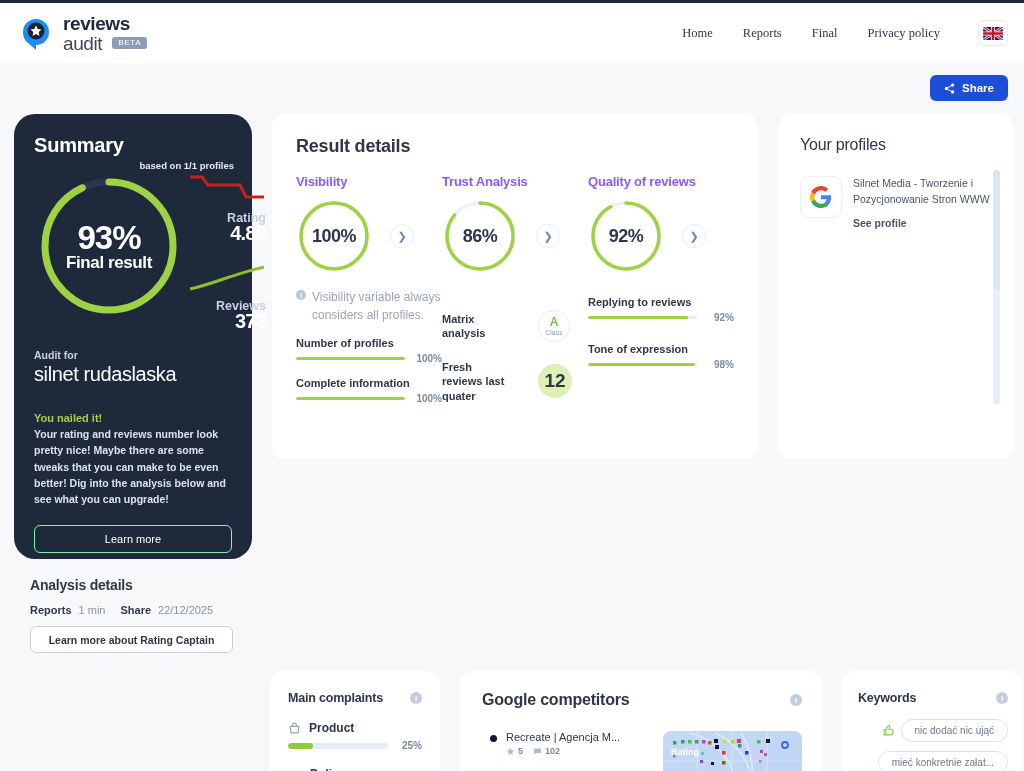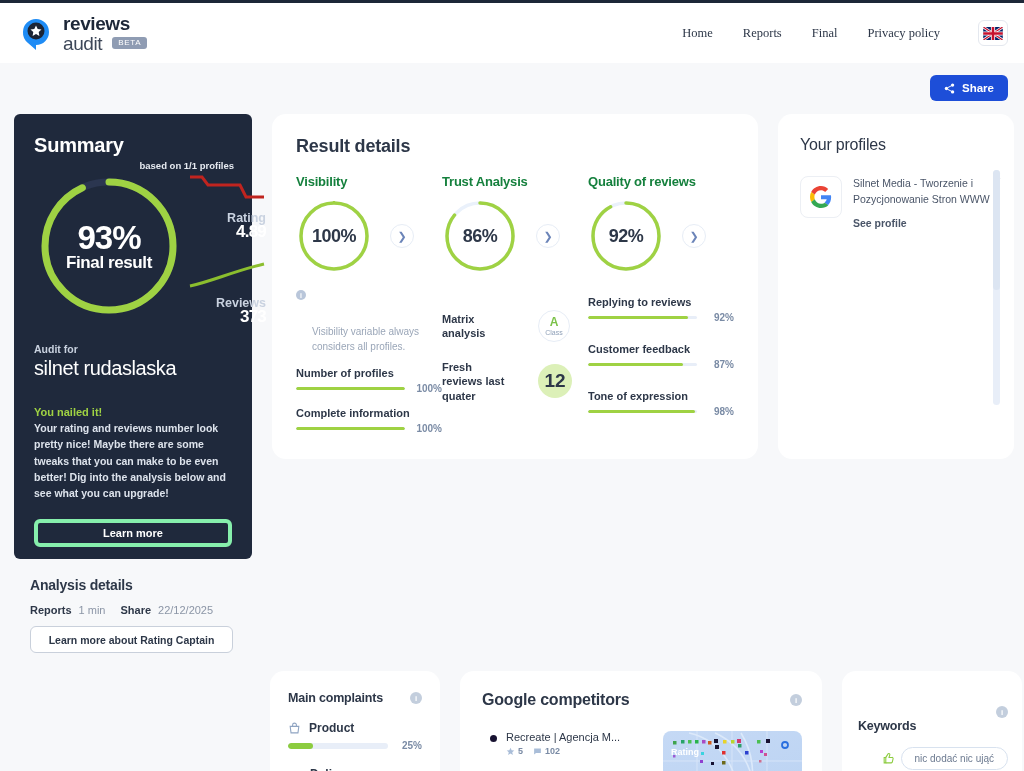--- a/index.html
+++ b/index.html
@@ -49,83 +49,83 @@
 
   
   .grid {
     display: grid; grid-template-columns: 238px 486px 236px;
     gap: 20px; padding: 13px 16px 0 14px;
   }
   .card { background: #fff; border-radius: 14px; }
 
   
   .summary {
-    background: #1f293c; border-radius: 6px; color: #fff;
+    background: #1f293c; border-radius: 21px; color: #fff;
     padding: 20px 20px 18px 20px; position: relative; height: 445px;
   }
   .summary h2 { font-size: 20px; font-weight: bold; letter-spacing: -0.2px; }
   .based-on { position: absolute; right: 18px; top: 46px; font-size: 9.5px; font-weight: bold; color: #e6eaf1; }
   .summary-mid { display: flex; margin-top: 14px; }
   .donut-big { position: relative; width: 150px; height: 150px; }
   .donut-big .label {
     position: absolute; inset: 0; display: flex; flex-direction: column;
     align-items: center; justify-content: center; line-height: 1.02;
   }
   .donut-big .pct { font-size: 33px; font-weight: bold; letter-spacing: -1px; }
   .donut-big .cap { font-size: 17px; font-weight: bold; letter-spacing: -0.4px; }
   .metrics { flex: 1; padding-left: 4px; text-align: right; }
   .metric-name { font-size: 12.5px; font-weight: bold; color: #c9d2e0; }
-  .metric-value { font-size: 17px; font-weight: bold; letter-spacing: -0.8px; margin-top: -3px; }
+  .metric-value { font-size: 20px; font-weight: bold; letter-spacing: -0.8px; margin-top: -3px; }
   .audit-for { font-size: 10.5px; color: #c9d2e0; font-weight: bold; margin-top: 16px; }
   .audit-name { font-size: 20px; margin-top: 2px; letter-spacing: -0.4px; }
   .nailed { color: #9fd243; font-size: 11px; font-weight: bold; margin-top: 26px; }
   .summary-desc { font-size: 10.5px; line-height: 1.55; color: #dde3ec; margin-top: 2px; font-weight: bold; }
   .learn-more-btn {
-    margin-top: 18px; width: 100%; height: 28px; border: 4px solid #86efac;
+    margin-top: 18px; width: 100%; height: 28px; border: 1px solid #86efac;
     border-radius: 6px; background: transparent; color: #fff;
-    font-size: 11px; font-weight: bold; cursor: pointer;
+    font-size: 11px; font-weight: normal; cursor: pointer;
     font-family: "Liberation Sans", sans-serif;
   }
 
   
   .analysis { padding: 18px 4px 0 16px; }
   .analysis h3 { font-size: 14px; font-weight: bold; color: #2d3748; letter-spacing: -0.2px; }
   .analysis-row { margin-top: 11px; font-size: 11px; display: flex; gap: 7px; align-items: center; }
   .an-k { font-weight: bold; color: #2d3748; }
   .an-v { color: #8b95a6; }
   .rc-btn {
     margin-top: 10px; width: 203px; height: 27px; border: 1px solid #c9d0db;
     border-radius: 6px; background: #fff; color: #2d3748;
     font-size: 10.5px; font-weight: bold; cursor: pointer;
     font-family: "Liberation Sans", sans-serif;
   }
 
   
   .result-details { padding: 22px 24px 24px 24px; height: 345px; }
   .result-details h2 { font-size: 18px; font-weight: bold; letter-spacing: -0.2px; }
   .rd-cols { display: grid; grid-template-columns: 1fr 1fr 1fr; margin-top: 17px; }
-  .rd-col-title { font-size: 13px; font-weight: bold; color: #15803d; letter-spacing: -0.2px; }
+  .rd-col-title { font-size: 13px; font-weight: bold; color: #8b5cf6; letter-spacing: -0.2px; }
   .donut-row { display: flex; align-items: center; margin-top: 9px; }
   .donut-sm { position: relative; width: 76px; height: 76px; }
   .donut-sm .pct {
     position: absolute; inset: 0; display: flex; align-items: center; justify-content: center;
     font-size: 18px; font-weight: bold; color: #2d3748; letter-spacing: -0.5px;
   }
   .chev-btn {
     width: 24px; height: 24px; border-radius: 50%; border: 1px solid #e7edf6;
     background: #fff; color: #6b84b8; font-size: 11px;
     display: flex; align-items: center; justify-content: center; margin-left: 18px; cursor: pointer;
   }
   .note { display: flex; gap: 6px; margin-top: 14px; }
   .note-i {
     width: 10px; height: 10px; border-radius: 50%; background: #b9c6da; color: #fff;
     font-size: 7px; font-weight: bold; display: flex; align-items: center; justify-content: center;
     flex: none; margin-top: 2px;
   }
-  .note-txt { font-size: 10px; color: #9aa6b8; line-height: 1.5; margin-top: 36px; }
+  .note-txt { font-size: 12px; color: #9aa6b8; line-height: 1.5; }
   .bar-item { margin-top: 13px; }
   .bar-label { font-size: 11px; font-weight: bold; color: #2d3748; }
   .bar-line { display: flex; align-items: center; gap: 7px; margin-top: 4px; }
   .bar-track { height: 3px; background: #e8eef8; border-radius: 2px; flex: 1; overflow: hidden; }
   .bar-fill { height: 100%; background: #9fd243; border-radius: 2px; }
   .bar-pct { font-size: 10px; color: #7a8ba5; font-weight: bold; width: 30px; text-align: right; }
   .mini-row { display: flex; align-items: center; gap: 24px; margin-top: 18px; }
   .mini-label { font-size: 11px; font-weight: bold; color: #2d3748; line-height: 1.3; width: 72px; }
   .class-circle {
     width: 32px; height: 32px; border-radius: 50%; border: 1px solid #e7edf6;
@@ -185,21 +185,21 @@
   .comp-dot { width: 7px; height: 7px; border-radius: 50%; flex: none; margin-top: 4px; }
   .comp-name { font-size: 11px; color: #2d3748; }
   .comp-stats { display: flex; gap: 10px; margin-top: 3px; align-items: center; }
   .comp-stat { display: flex; align-items: center; gap: 3px; font-size: 9px; color: #7a8ba5; font-weight: bold; }
   .scatter {
     width: 139px; height: 125px; border-radius: 8px; position: relative; overflow: hidden;
     background: linear-gradient(160deg,#c5d9f5 0%, #bdd4f3 60%, #cfe0f8 100%);
   }
 
   .keywords { padding: 20px 14px 16px 16px; height: 238px; }
-  .keywords h3 { font-size: 12.5px; font-weight: bold; letter-spacing: -0.2px; margin-top: 28px; }
+  .keywords h3 { font-size: 12.5px; font-weight: bold; letter-spacing: -0.2px; }
   .kw-list { margin-top: 14px; display: flex; flex-direction: column; align-items: flex-end; gap: 9px; }
   .kw-row { display: flex; align-items: center; gap: 6px; }
   .kw-pill {
     border-radius: 13px; padding: 5px 13px; font-size: 10px; white-space: nowrap;
     border: 1px solid #d8e2ef; color: #6c7a90; cursor: pointer;
   }
 </style>
 </head>
 <body>
 
@@ -379,29 +379,20 @@
           </div>
           <div class="chev-btn">❯</div>
         </div>
         <div class="bar-item" style="margin-top:22px">
           <div class="bar-label">Replying to reviews</div>
           <div class="bar-line">
             <div class="bar-track">
                 <div class="bar-fill" style="width:92%"></div>
               </div>
             <div class="bar-pct">92%</div>
-          </div>
-        </div>
-        <div class="bar-item" style="margin-top:20px">
-          <div class="bar-label">Customer feedback</div>
-          <div class="bar-line">
-            <div class="bar-track">
-                <div class="bar-fill" style="width:87%"></div>
-              </div>
-            <div class="bar-pct">87%</div>
           </div>
         </div>
         <div class="bar-item" style="margin-top:20px">
           <div class="bar-label">Tone of expression</div>
           <div class="bar-line">
             <div class="bar-track">
                 <div class="bar-fill" style="width:98%"></div>
               </div>
             <div class="bar-pct">98%</div>
           </div>

